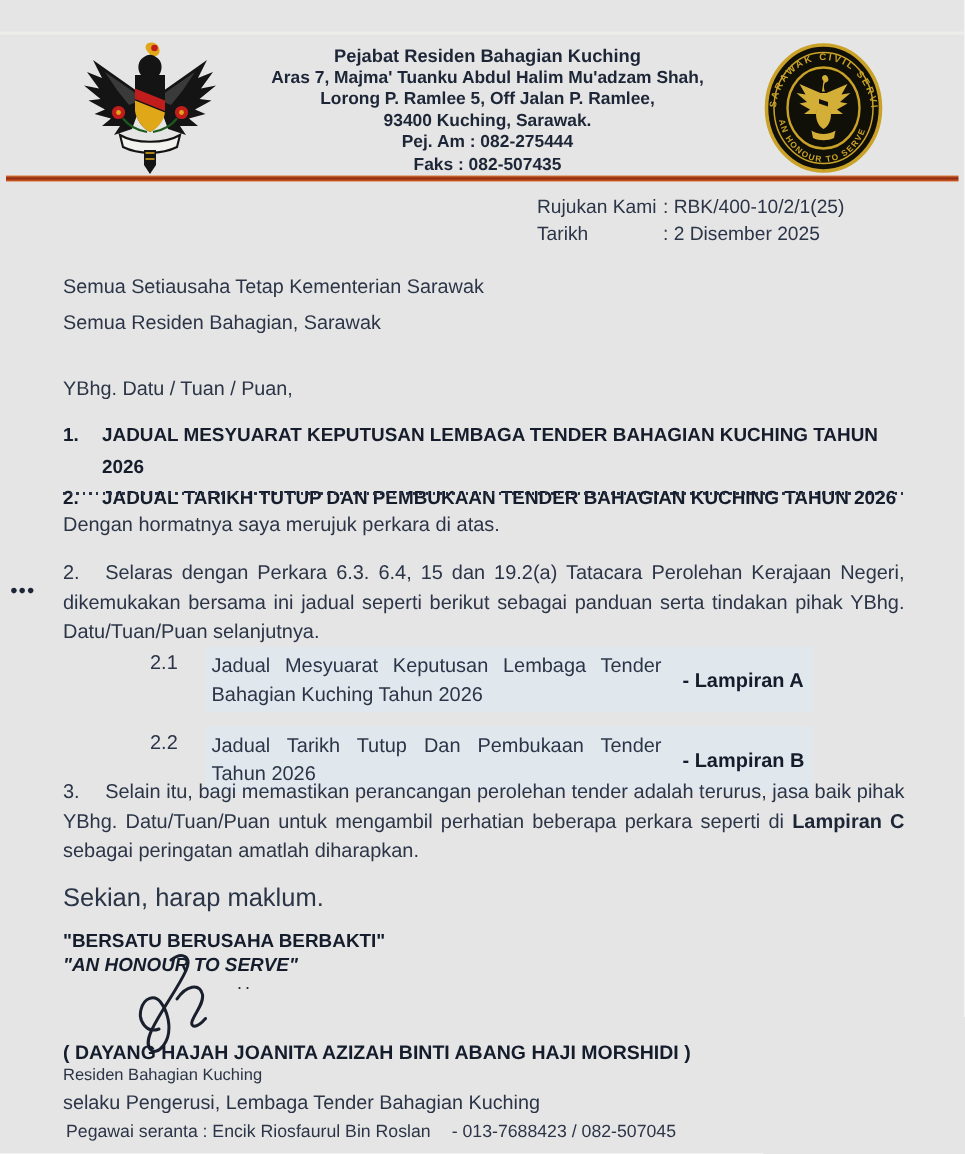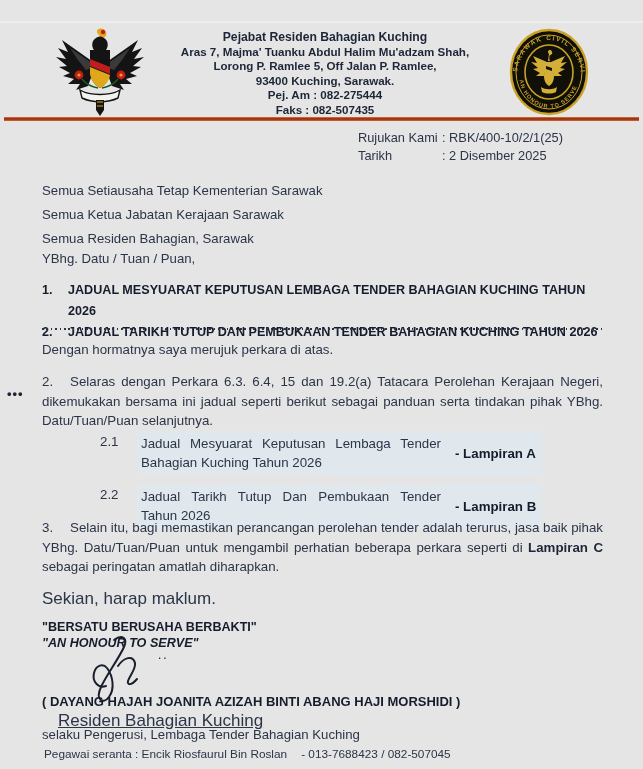--- a/index.html
+++ b/index.html
@@ -44,21 +44,21 @@
   .itembox{flex:1;background:#e0e8ee;display:flex;align-items:center;padding:3px 6px 3px 4px;}
   .itemdesc{width:300px;line-height:19px;text-align:justify;}
   .itematt{font-weight:bold;color:#151d2c;margin-left:14px;white-space:nowrap;}
   
   .sekian{position:absolute;top:589px;left:42px;font-size:17px;}
   .motto1{position:absolute;top:620px;left:42px;font-size:12.6px;font-weight:bold;color:#151d2c;}
   .motto2{position:absolute;top:636px;left:42px;font-size:12.6px;font-weight:bold;font-style:italic;color:#151d2c;}
   .sig{position:absolute;top:634px;left:80px;}
   .sigdots{position:absolute;top:648px;left:158px;font-size:12px;color:#1a1f2e;letter-spacing:2px;}
   .sname{position:absolute;top:694px;left:42px;font-size:13px;font-weight:bold;color:#151d2c;}
-  .stitle1{position:absolute;top:711px;left:58px;font-size:17px;text-decoration:underline;}
+  .stitle1{position:absolute;top:711px;left:42px;font-size:11px;}
   .stitle2{position:absolute;top:727px;left:42px;font-size:13.2px;}
   .footer{position:absolute;top:747px;left:44px;font-size:11.8px;display:flex;}
   .footer .flabel{width:91px;}
   .footer .fphone{margin-left:14px;}
 </style>
 </head>
 <body>
 
 <div class="page">
   <div class="scan-streak"></div>
@@ -135,21 +135,20 @@
       <span>: RBK/400-10/2/1(25)</span>
     </div>
     <div class="refrow">
       <span class="reflabel">Tarikh</span>
       <span>: 2 Disember 2025</span>
     </div>
   </div>
 
   <div class="recipients">
     <div>Semua Setiausaha Tetap Kementerian Sarawak</div>
-    <div>Semua Ketua Jabatan Kerajaan Sarawak</div>
     <div>Semua Residen Bahagian, Sarawak</div>
   </div>
 
   <div class="salutation">YBhg. Datu / Tuan / Puan,</div>
 
   <div class="subjects">
     <div class="subjrow">
       <span class="subjnum">1.</span>
       <span>JADUAL MESYUARAT KEPUTUSAN LEMBAGA TENDER BAHAGIAN KUCHING TAHUN 2026</span>
     </div>

